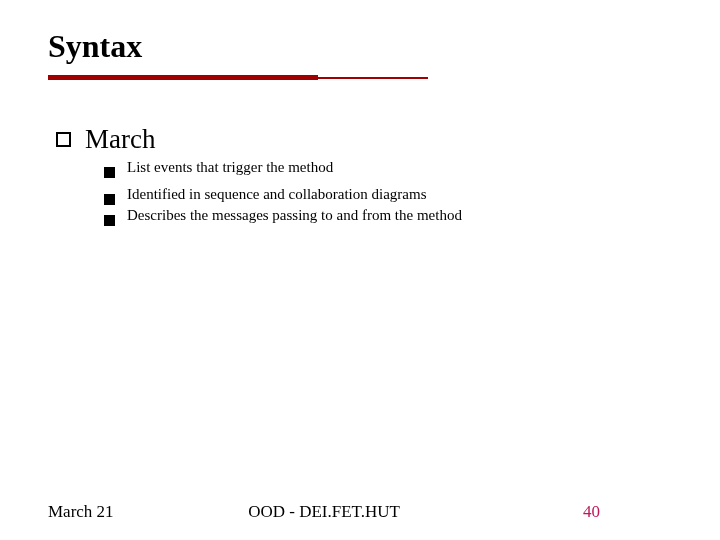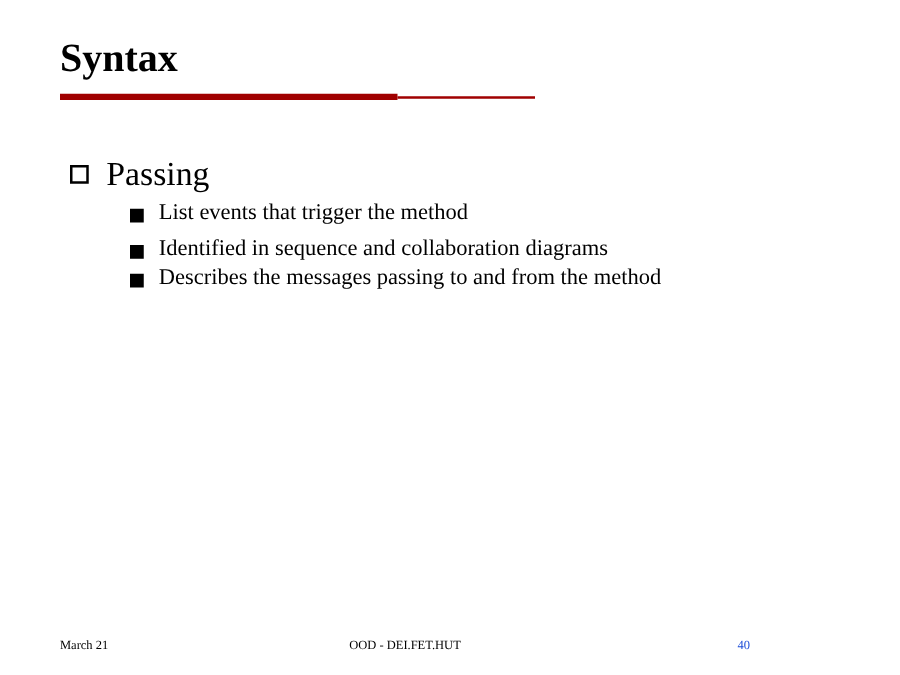--- a/index.html
+++ b/index.html
@@ -64,53 +64,53 @@
   }
   .lvl2 .bullet-sq {
     width: 11px;
     height: 11px;
     background: #000;
     margin-top: 8px;
     margin-right: 12px;
     flex-shrink: 0;
   }
   .lvl2 .text {
-    font-size: 18px;
+    font-size: 15px;
   }
   .gap { height: 6px; }
   .footer {
     position: absolute;
     bottom: 18px;
     left: 48px;
     right: 40px;
-    font-size: 10px;
+    font-size: 17px;
     display: flex;
     justify-content: space-between;
     align-items: baseline;
   }
   .footer .center { position: absolute; left: 50%; transform: translateX(-50%); }
-  .footer .right { color: #1d4ed8; }
+  .footer .right { color: #be185d; }
 </style>
 </head>
 <body>
 
 <div class="slide">
 
   <div class="title">Syntax</div>
 
   <div class="rule">
     <div class="thick"></div>
     <div class="thin"></div>
   </div>
 
   <div class="content">
 
     <div class="lvl1">
       <span class="bullet-box"></span>
-      <span class="text">Passing</span>
+      <span class="text">March</span>
     </div>
     <div class="lvl2">
       <span class="bullet-sq"></span>
       <span class="text">List events that trigger the method</span>
     </div>
 
     <div class="gap"></div>
 
     <div class="lvl2">
       <span class="bullet-sq"></span>

